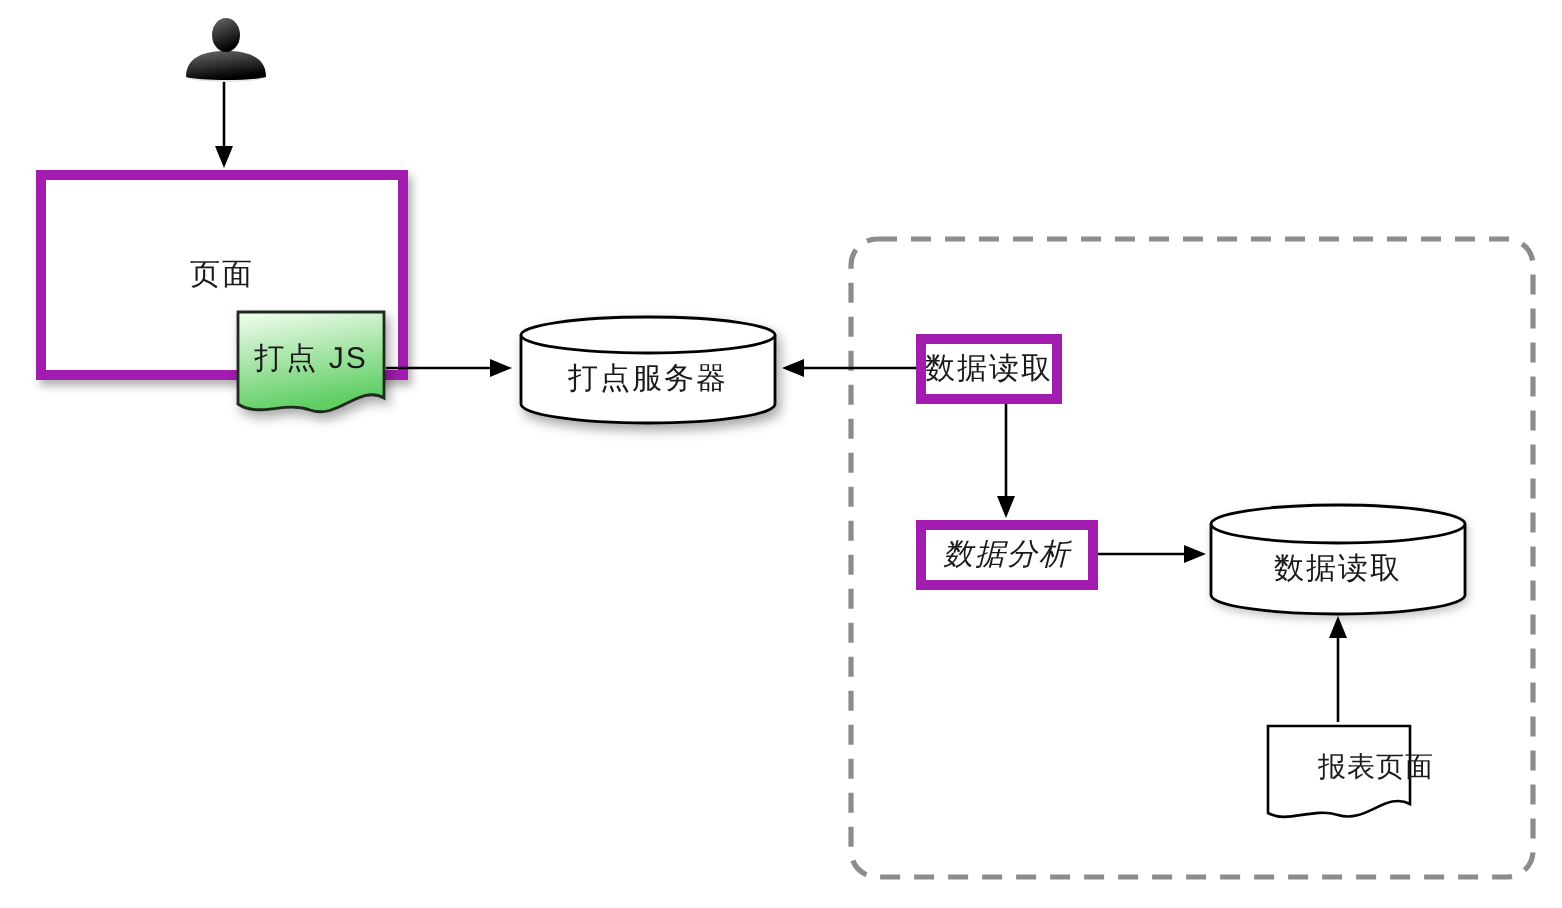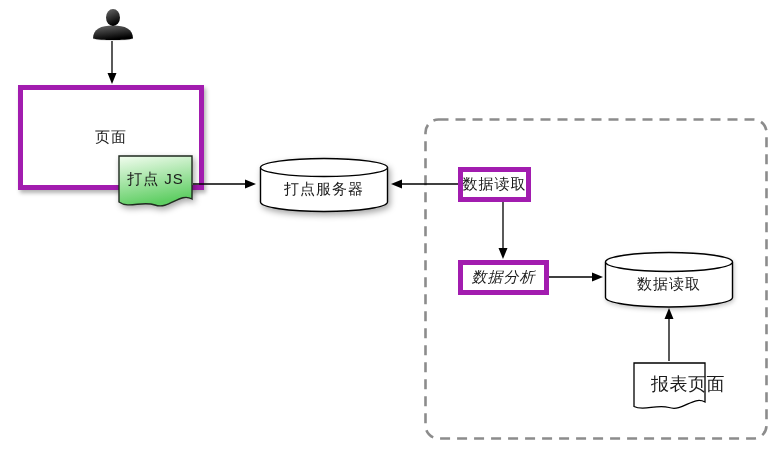--- a/index.html
+++ b/index.html
@@ -65,21 +65,21 @@
   .server-cyl { left: 259px; top: 157px; width: 130px; height: 56px; }
   .server-cyl svg { filter: drop-shadow(2px 3px 3px rgba(0,0,0,0.35)); }
   .server-cyl .shape-label { padding-top: 9px; }
   .result-cyl { left: 604px; top: 251px; width: 130px; height: 58px; }
   .result-cyl svg { filter: drop-shadow(1px 2px 2px rgba(0,0,0,0.22)); }
   .result-cyl .shape-label { padding-top: 9px; }
   .js-note { left: 118px; top: 155px; width: 75px; height: 56px; z-index: 4; }
   .js-note svg { filter: drop-shadow(2px 3px 3px rgba(0,0,0,0.35)); }
   .js-note .shape-label { padding-bottom: 7px; }
   .report-doc { left: 633px; top: 362px; width: 73px; height: 52px; }
-  .report-doc .shape-label { padding-bottom: 8px; font-size: 18px; letter-spacing: 0.5px; margin-left: 37px; }
+  .report-doc .shape-label { padding-bottom: 8px; font-size: 14px; letter-spacing: 0.5px; margin-left: 37px; }
   .person { left: 92px; top: 9px; width: 42px; height: 32px; z-index: 3; }
   .conn-line { stroke: #000000; stroke-width: 1.3; fill: none; }
   .conn-head { fill: #000000; stroke: none; }
 </style>
 </head>
 <body>
 
 <div class="canvas">
 
   <div class="dashed-box">

